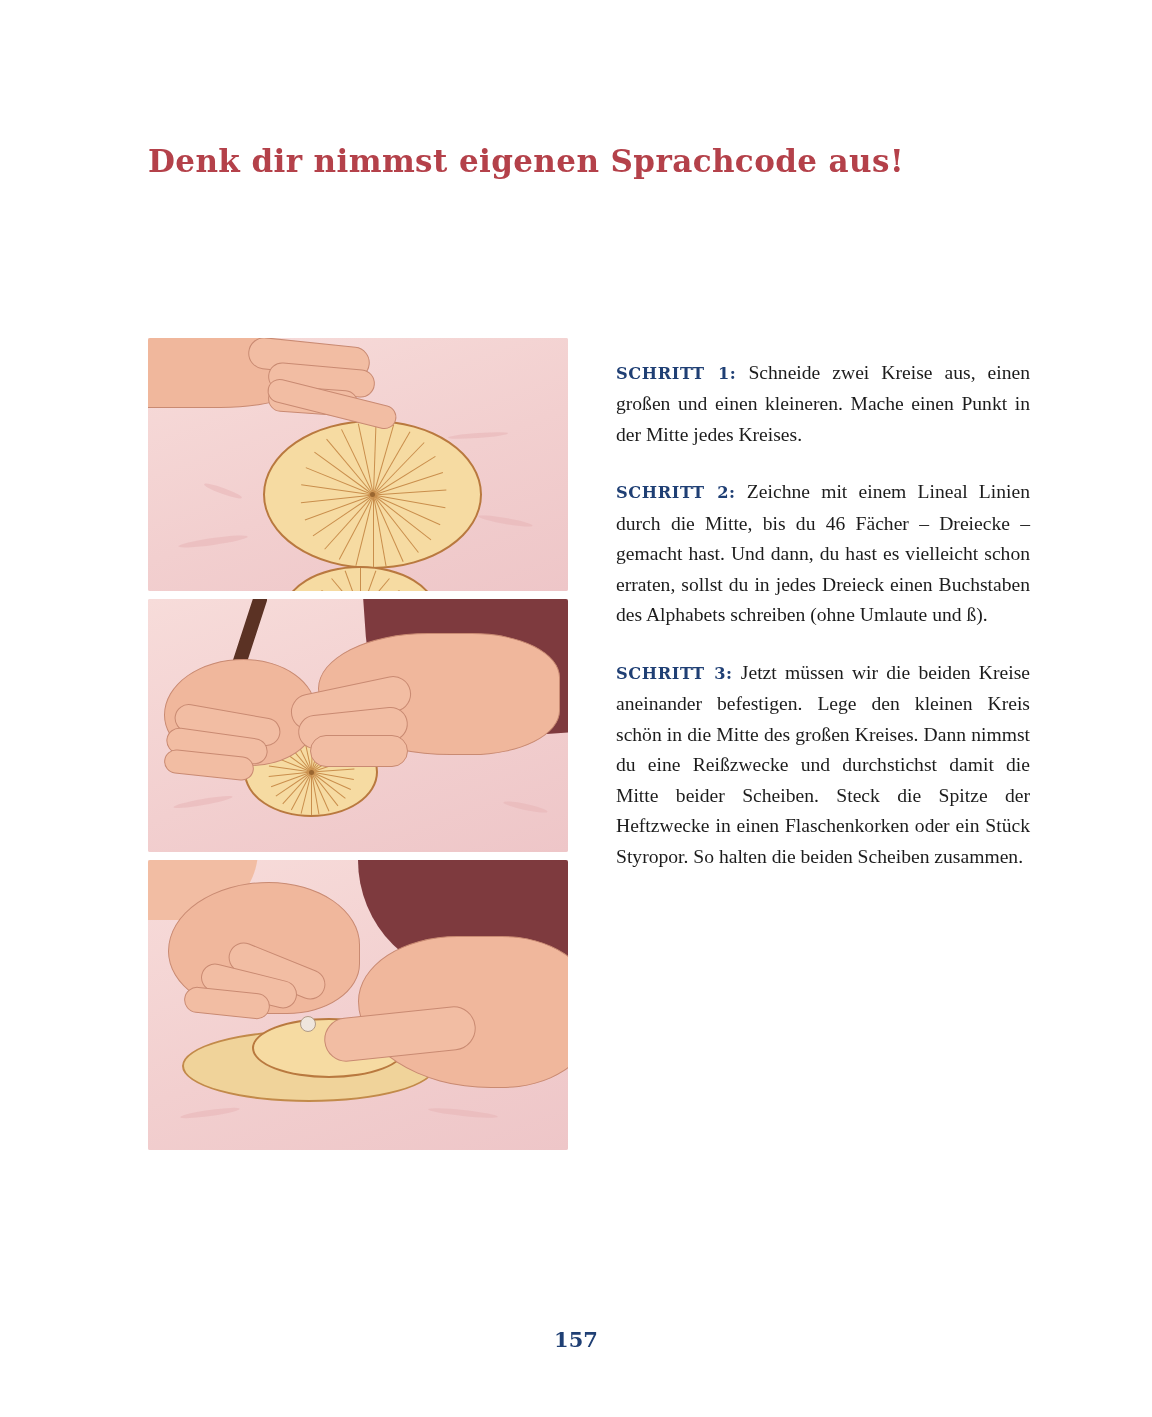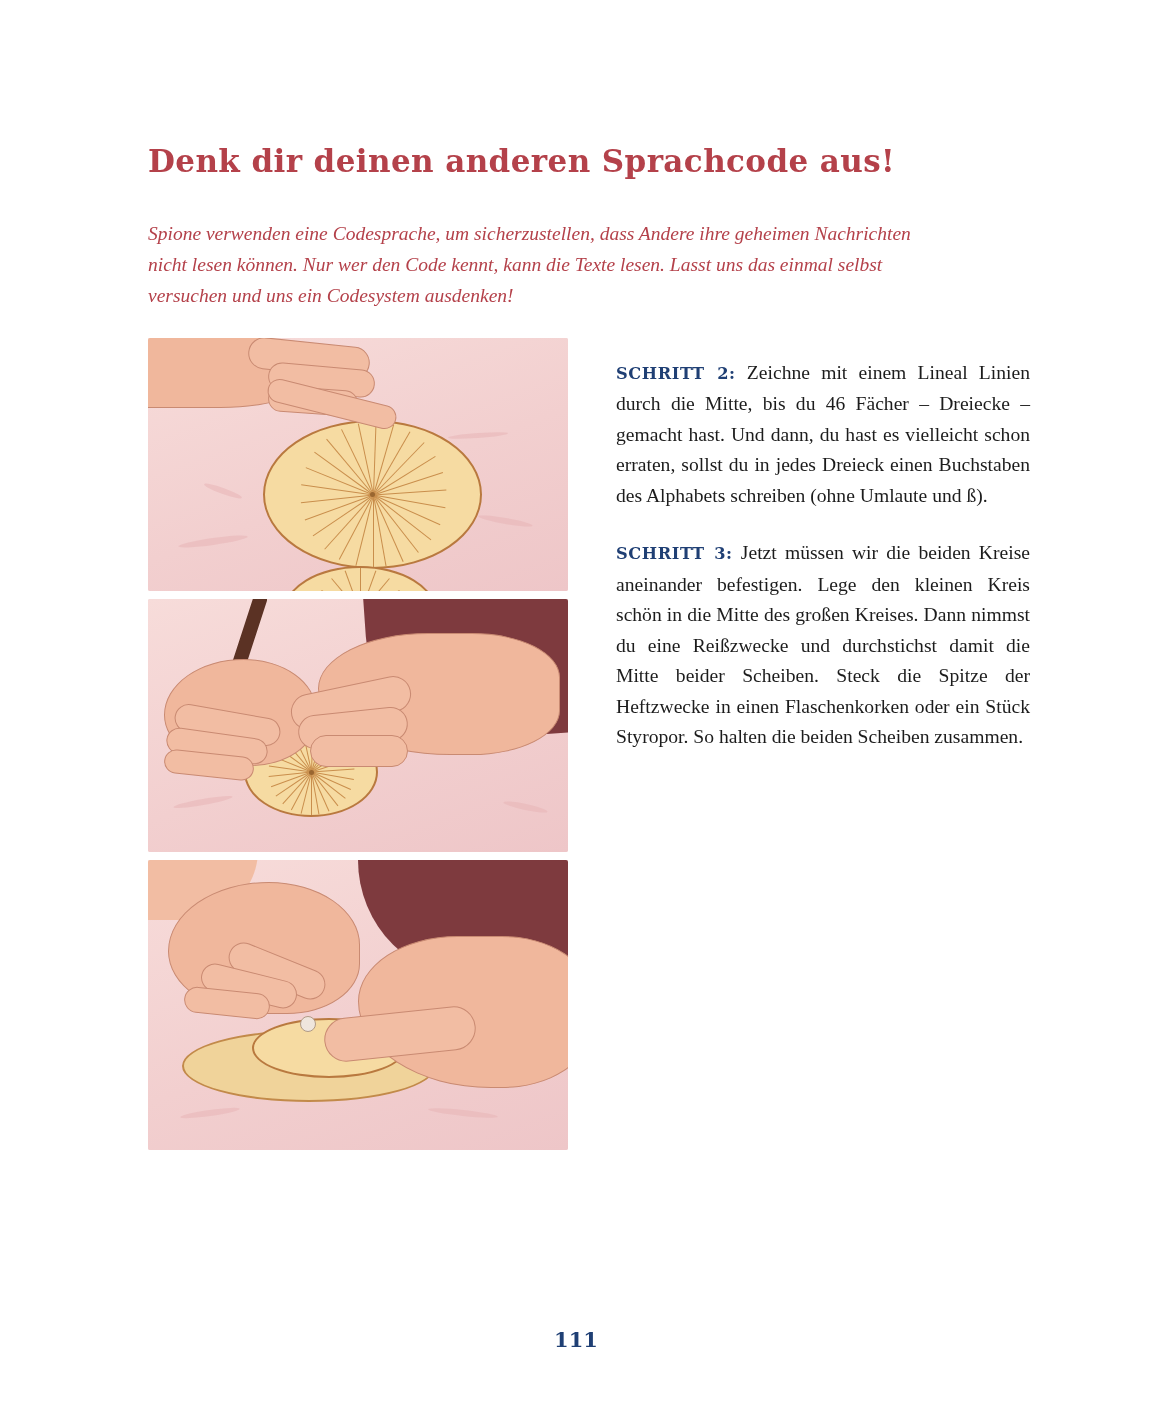--- a/index.html
+++ b/index.html
@@ -180,23 +180,22 @@
     font-weight: bold;
     font-size: 21px;
     color: #1f3f74;
   }
 </style>
 </head>
 <body>
 
 <div class="page">
 
-  <h1 class="title">Denk dir deinen anderen Sprachcode aus!</h1>
-
-  <p class="intro">Spione verwenden eine Codesprache, um sicherzustellen, dass Andere ihre geheimen Nachrichten nicht lesen können. Nur wer den Code kennt, kann die Texte lesen. Lasst uns das einmal selbst versuchen und uns ein Codesystem ausdenken!</p>
+  <h1 class="title">Denk dir nimmst eigenen Sprachcode aus!</h1>
+
 
   <div class="figures">
 
     <div class="figure">
       <div class="fig-bg"></div>
       <div class="streak" style="left:30px; top:200px; width:70px; height:7px; transform:rotate(-8deg);"></div>
       <div class="streak" style="left:55px; top:150px; width:40px; height:6px; transform:rotate(20deg);"></div>
       <div class="streak" style="left:330px; top:180px; width:55px; height:6px; transform:rotate(10deg);"></div>
       <div class="streak" style="left:300px; top:95px; width:60px; height:5px; transform:rotate(-4deg);"></div>
 
@@ -317,21 +316,24 @@
       <div class="finger" style="left:36px; top:130px; width:84px; height:24px; transform:rotate(6deg);"></div>
 
       <div class="hand" style="left:210px; top:76px; width:230px; height:150px; border-radius:45% 40% 40% 60%;"></div>
       <div class="thumb" style="left:176px; top:152px; width:150px; height:42px; transform:rotate(-6deg);"></div>
     </div>
 
   </div>
 
   <div class="steps">
     <p class="step">
+      <span class="step-label">SCHRITT 1:</span><span class="step-text"> Schneide zwei Kreise aus, einen großen und einen kleineren. Mache einen Punkt in der Mitte jedes Kreises.</span>
+    </p>
+    <p class="step">
       <span class="step-label">SCHRITT 2:</span><span class="step-text"> Zeichne mit einem Lineal Linien durch die Mitte, bis du 46 Fächer – Dreiecke – gemacht hast. Und dann, du hast es vielleicht schon erraten, sollst du in jedes Dreieck einen Buchstaben des Alphabets schreiben (ohne Umlaute und ß).</span>
     </p>
     <p class="step">
       <span class="step-label">SCHRITT 3:</span><span class="step-text"> Jetzt müssen wir die beiden Kreise aneinander befestigen. Lege den kleinen Kreis schön in die Mitte des großen Kreises. Dann nimmst du eine Reißzwecke und durchstichst damit die Mitte beider Scheiben. Steck die Spitze der Heftzwecke in einen Flaschenkorken oder ein Stück Styropor. So halten die beiden Scheiben zusammen.</span>
     </p>
   </div>
 
-  <div class="page-number">111</div>
+  <div class="page-number">157</div>
 </div>
 
 </body></html>

